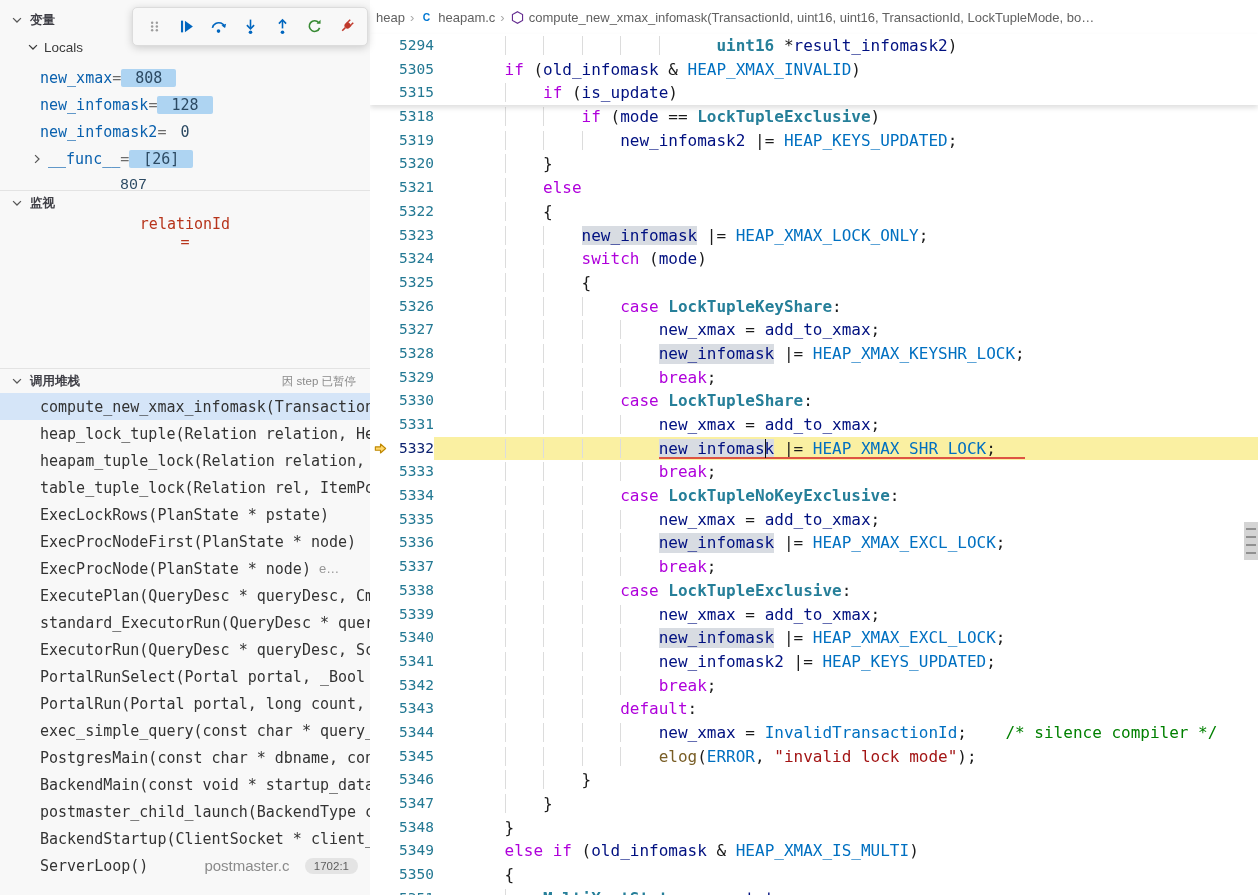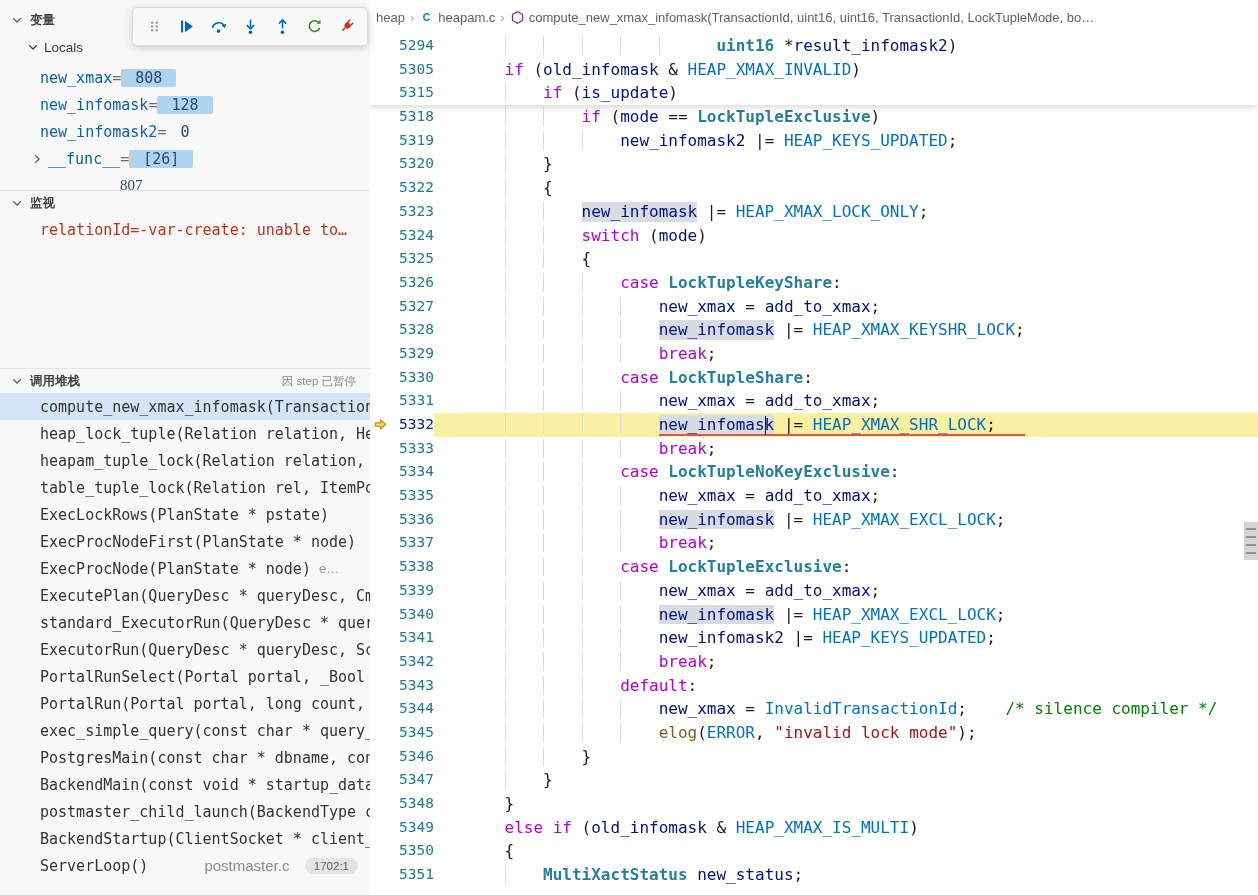--- a/index.html
+++ b/index.html
@@ -22,24 +22,24 @@
              padding-left:26px;font-size:13.5px;color:#3b3b3b;}
   .var-rows{margin-top:4px;}
   .var-row{height:27px;display:flex;align-items:center;padding-left:40px;
            font-family:"DejaVu Sans Mono",monospace;font-size:15px;white-space:nowrap;}
   .var-row.exp{padding-left:30px;}
   .var-row .twisty{display:flex;margin-right:4px;color:#585858;}
   .vname{color:#0a61ae;}
   .veq{color:#6b6b6b;}
   .vval{color:#2c4a63;padding:0 14px;border-radius:2px;}
   .vval.chg{background:#aed4f2;}
-  .partial-row{height:27px;padding-left:120px;font-family:Liberation Serif, serif;
+  .partial-row{height:27px;padding-left:120px;font-family:Liberation Mono, monospace;
                font-size:15px;color:#2c4a63;display:flex;align-items:center;}
-  .watch-row{height:30px;display:flex;align-items:center;padding-left:40px;white-space:nowrap;
-             font-family:"DejaVu Sans Mono",monospace;font-size:15px;color:#b7341b;overflow:hidden;}
+  .watch-row{height:30px;display:flex;align-items:center;white-space:nowrap;
+             font-family:"DejaVu Sans Mono",monospace;font-size:15px;color:#b7341b;overflow:hidden;flex-direction:column;}
   .frames{margin-top:0;}
   .frame{height:27px;display:flex;align-items:center;padding-left:40px;white-space:nowrap;
          overflow:hidden;font-family:"DejaVu Sans Mono",monospace;font-size:15px;color:#333;}
   .frame.sel{background:#d5e5f8;}
   .fextra{color:#979797;margin-left:8px;font-size:13px;font-family:"Liberation Sans",sans-serif;}
   .ffile{color:#8a8a8a;margin-left:56px;font-size:15px;font-family:"Liberation Sans",sans-serif;text-align:center;}
   .floc{margin-left:auto;margin-right:12px;background:#e4e4e4;color:#5f5f5f;font-size:11.5px;
         font-family:"Liberation Sans",sans-serif;padding:2px 9px;border-radius:9px;flex:none;}
 
   
@@ -276,20 +276,25 @@
           <div class="num">5319</div>
           <div class="ct"><span class="toks"><span class="ind ind0">    </span><span class="ind">    </span><span class="ind">    </span><span class="ind">    </span><span class="t-var">new_infomask2</span><span class="t-pl"> |= </span><span class="t-macro">HEAP_KEYS_UPDATED</span><span class="t-pl">;</span></span></div>
         </div>
         <div class="cl">
           <div class="glyph"></div>
           <div class="num">5320</div>
           <div class="ct"><span class="toks"><span class="ind ind0">    </span><span class="ind">    </span><span class="t-pl">}</span></span></div>
         </div>
         <div class="cl">
           <div class="glyph"></div>
+          <div class="num">5321</div>
+          <div class="ct"><span class="toks"><span class="ind ind0">    </span><span class="ind">    </span><span class="t-kw">else</span></span></div>
+        </div>
+        <div class="cl">
+          <div class="glyph"></div>
           <div class="num">5322</div>
           <div class="ct"><span class="toks"><span class="ind ind0">    </span><span class="ind">    </span><span class="t-pl">{</span></span></div>
         </div>
         <div class="cl">
           <div class="glyph"></div>
           <div class="num">5323</div>
           <div class="ct"><i class="deco-word" style="left:calc(32px + 12ch);width:12ch"></i><span class="toks"><span class="ind ind0">    </span><span class="ind">    </span><span class="ind">    </span><span class="t-var">new_infomask</span><span class="t-pl"> |= </span><span class="t-macro">HEAP_XMAX_LOCK_ONLY</span><span class="t-pl">;</span></span></div>
         </div>
         <div class="cl">
           <div class="glyph"></div>

